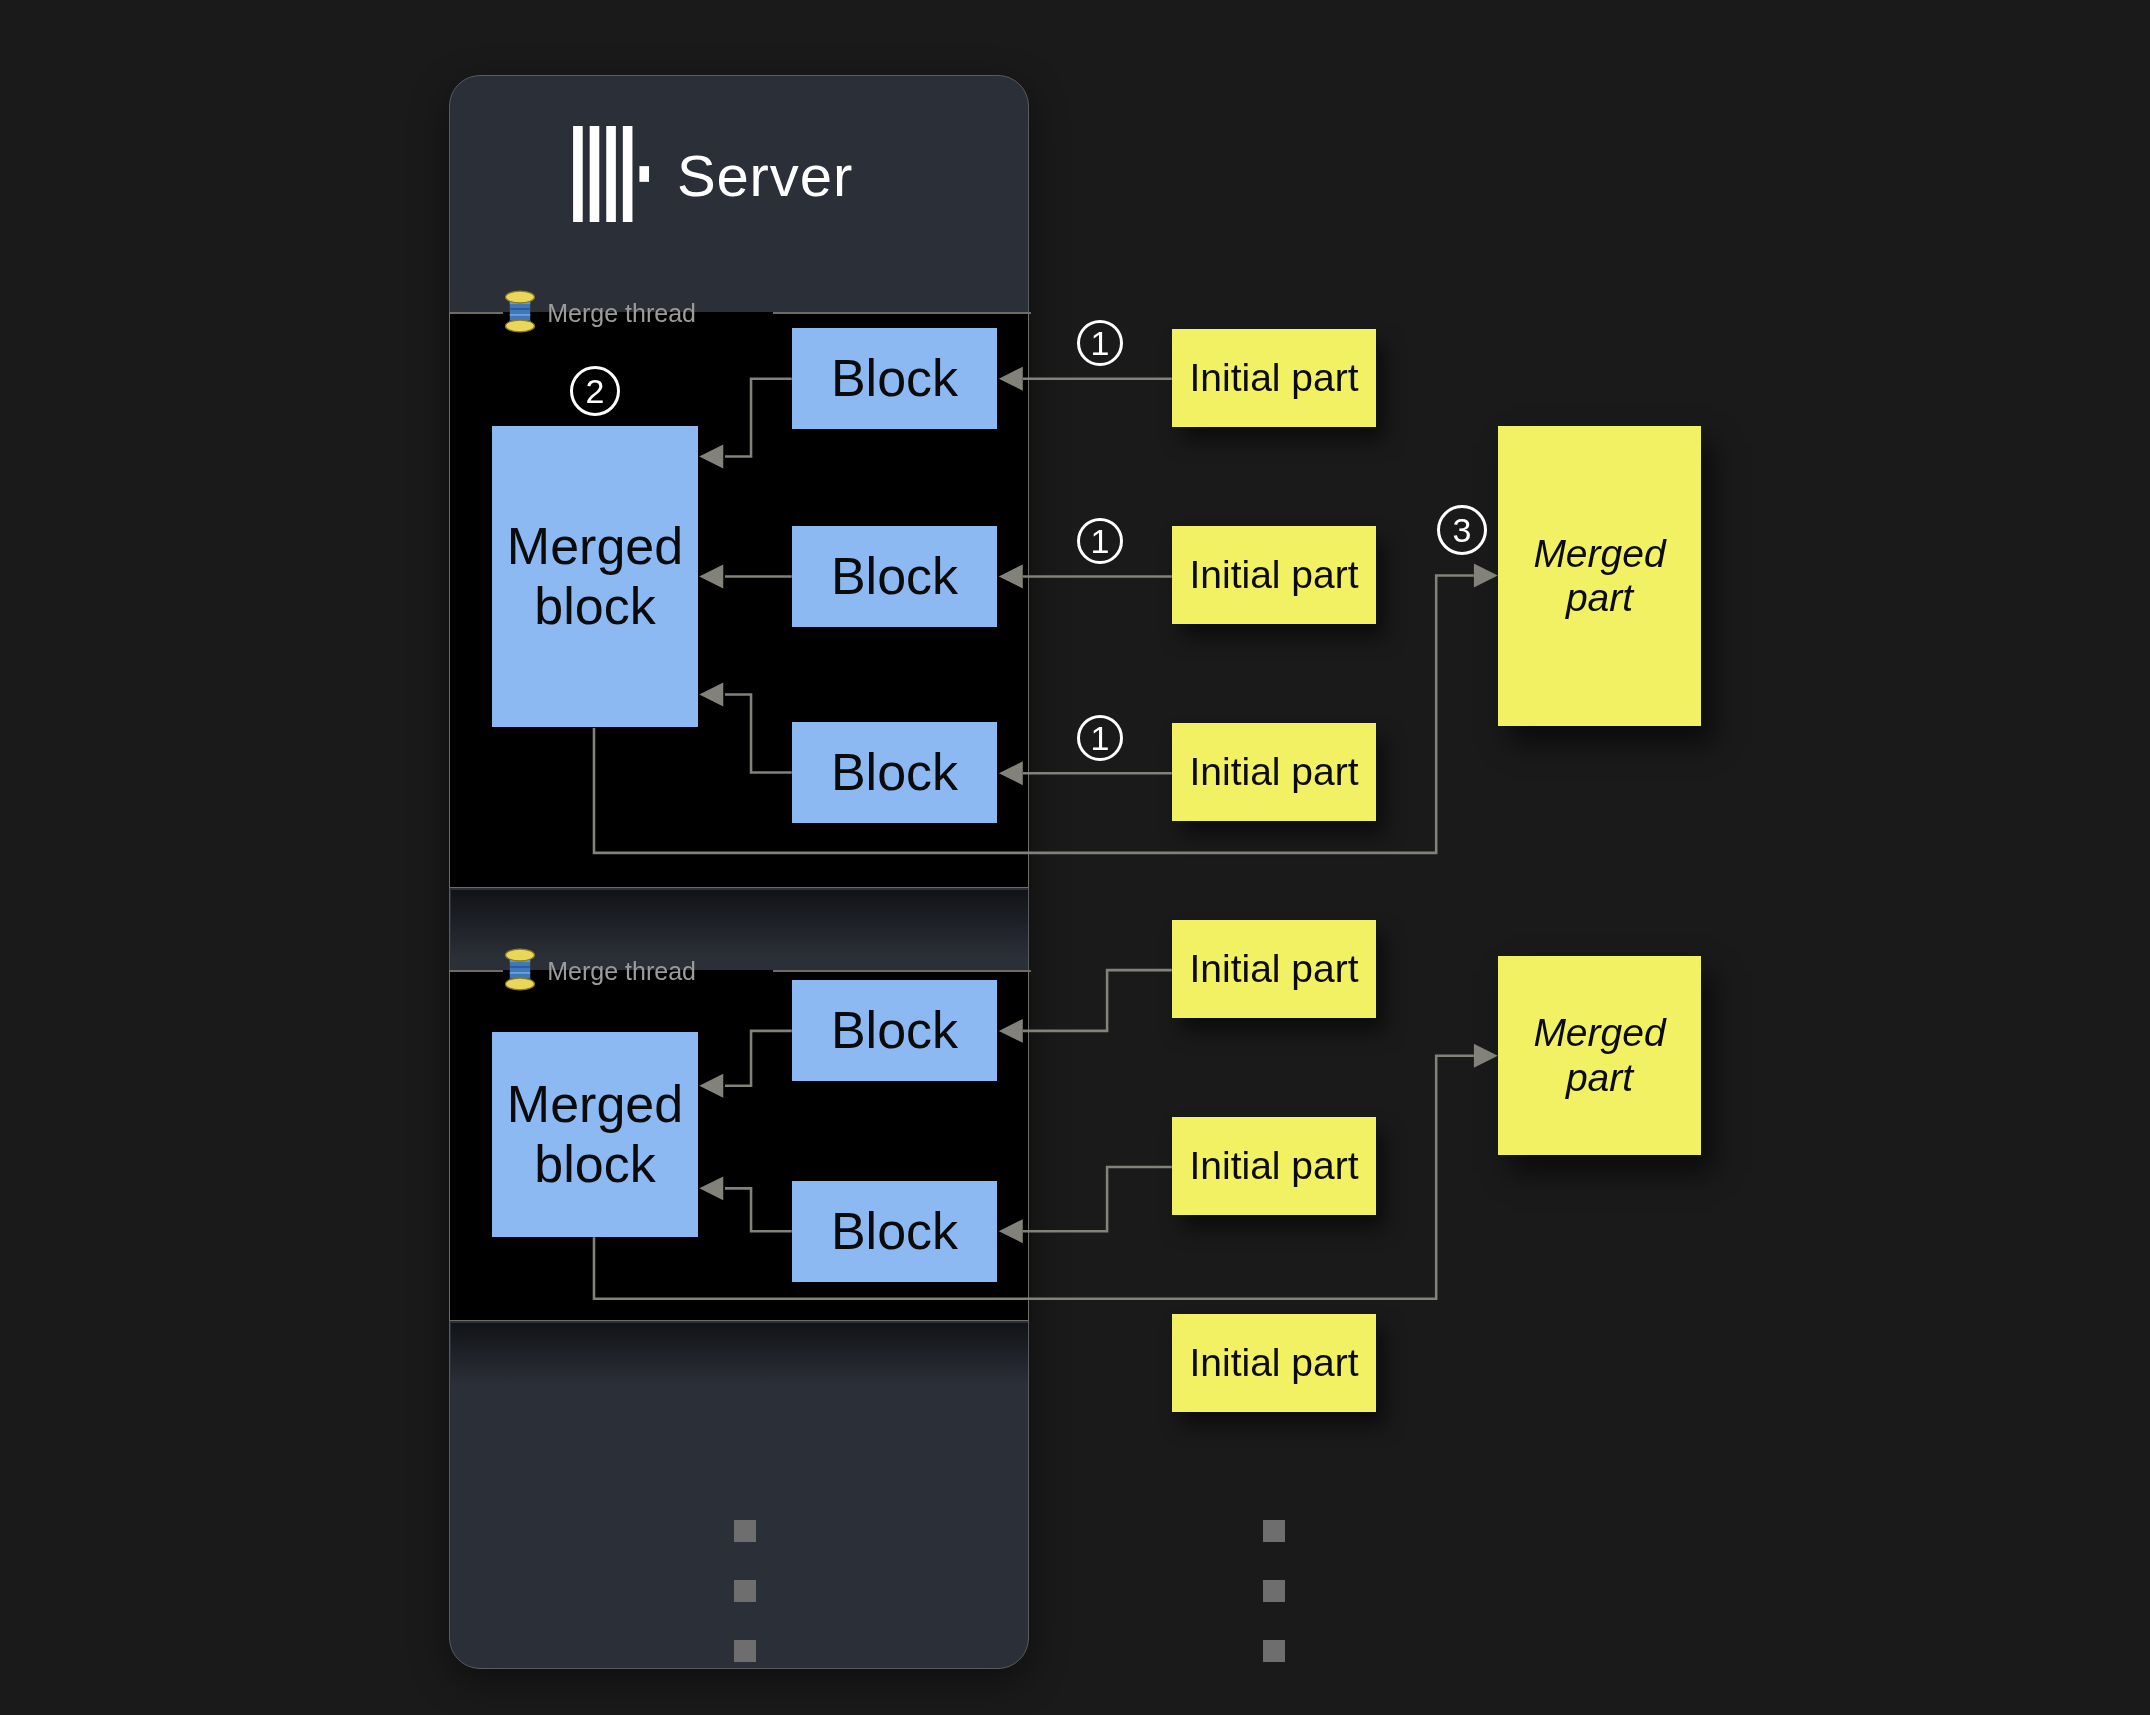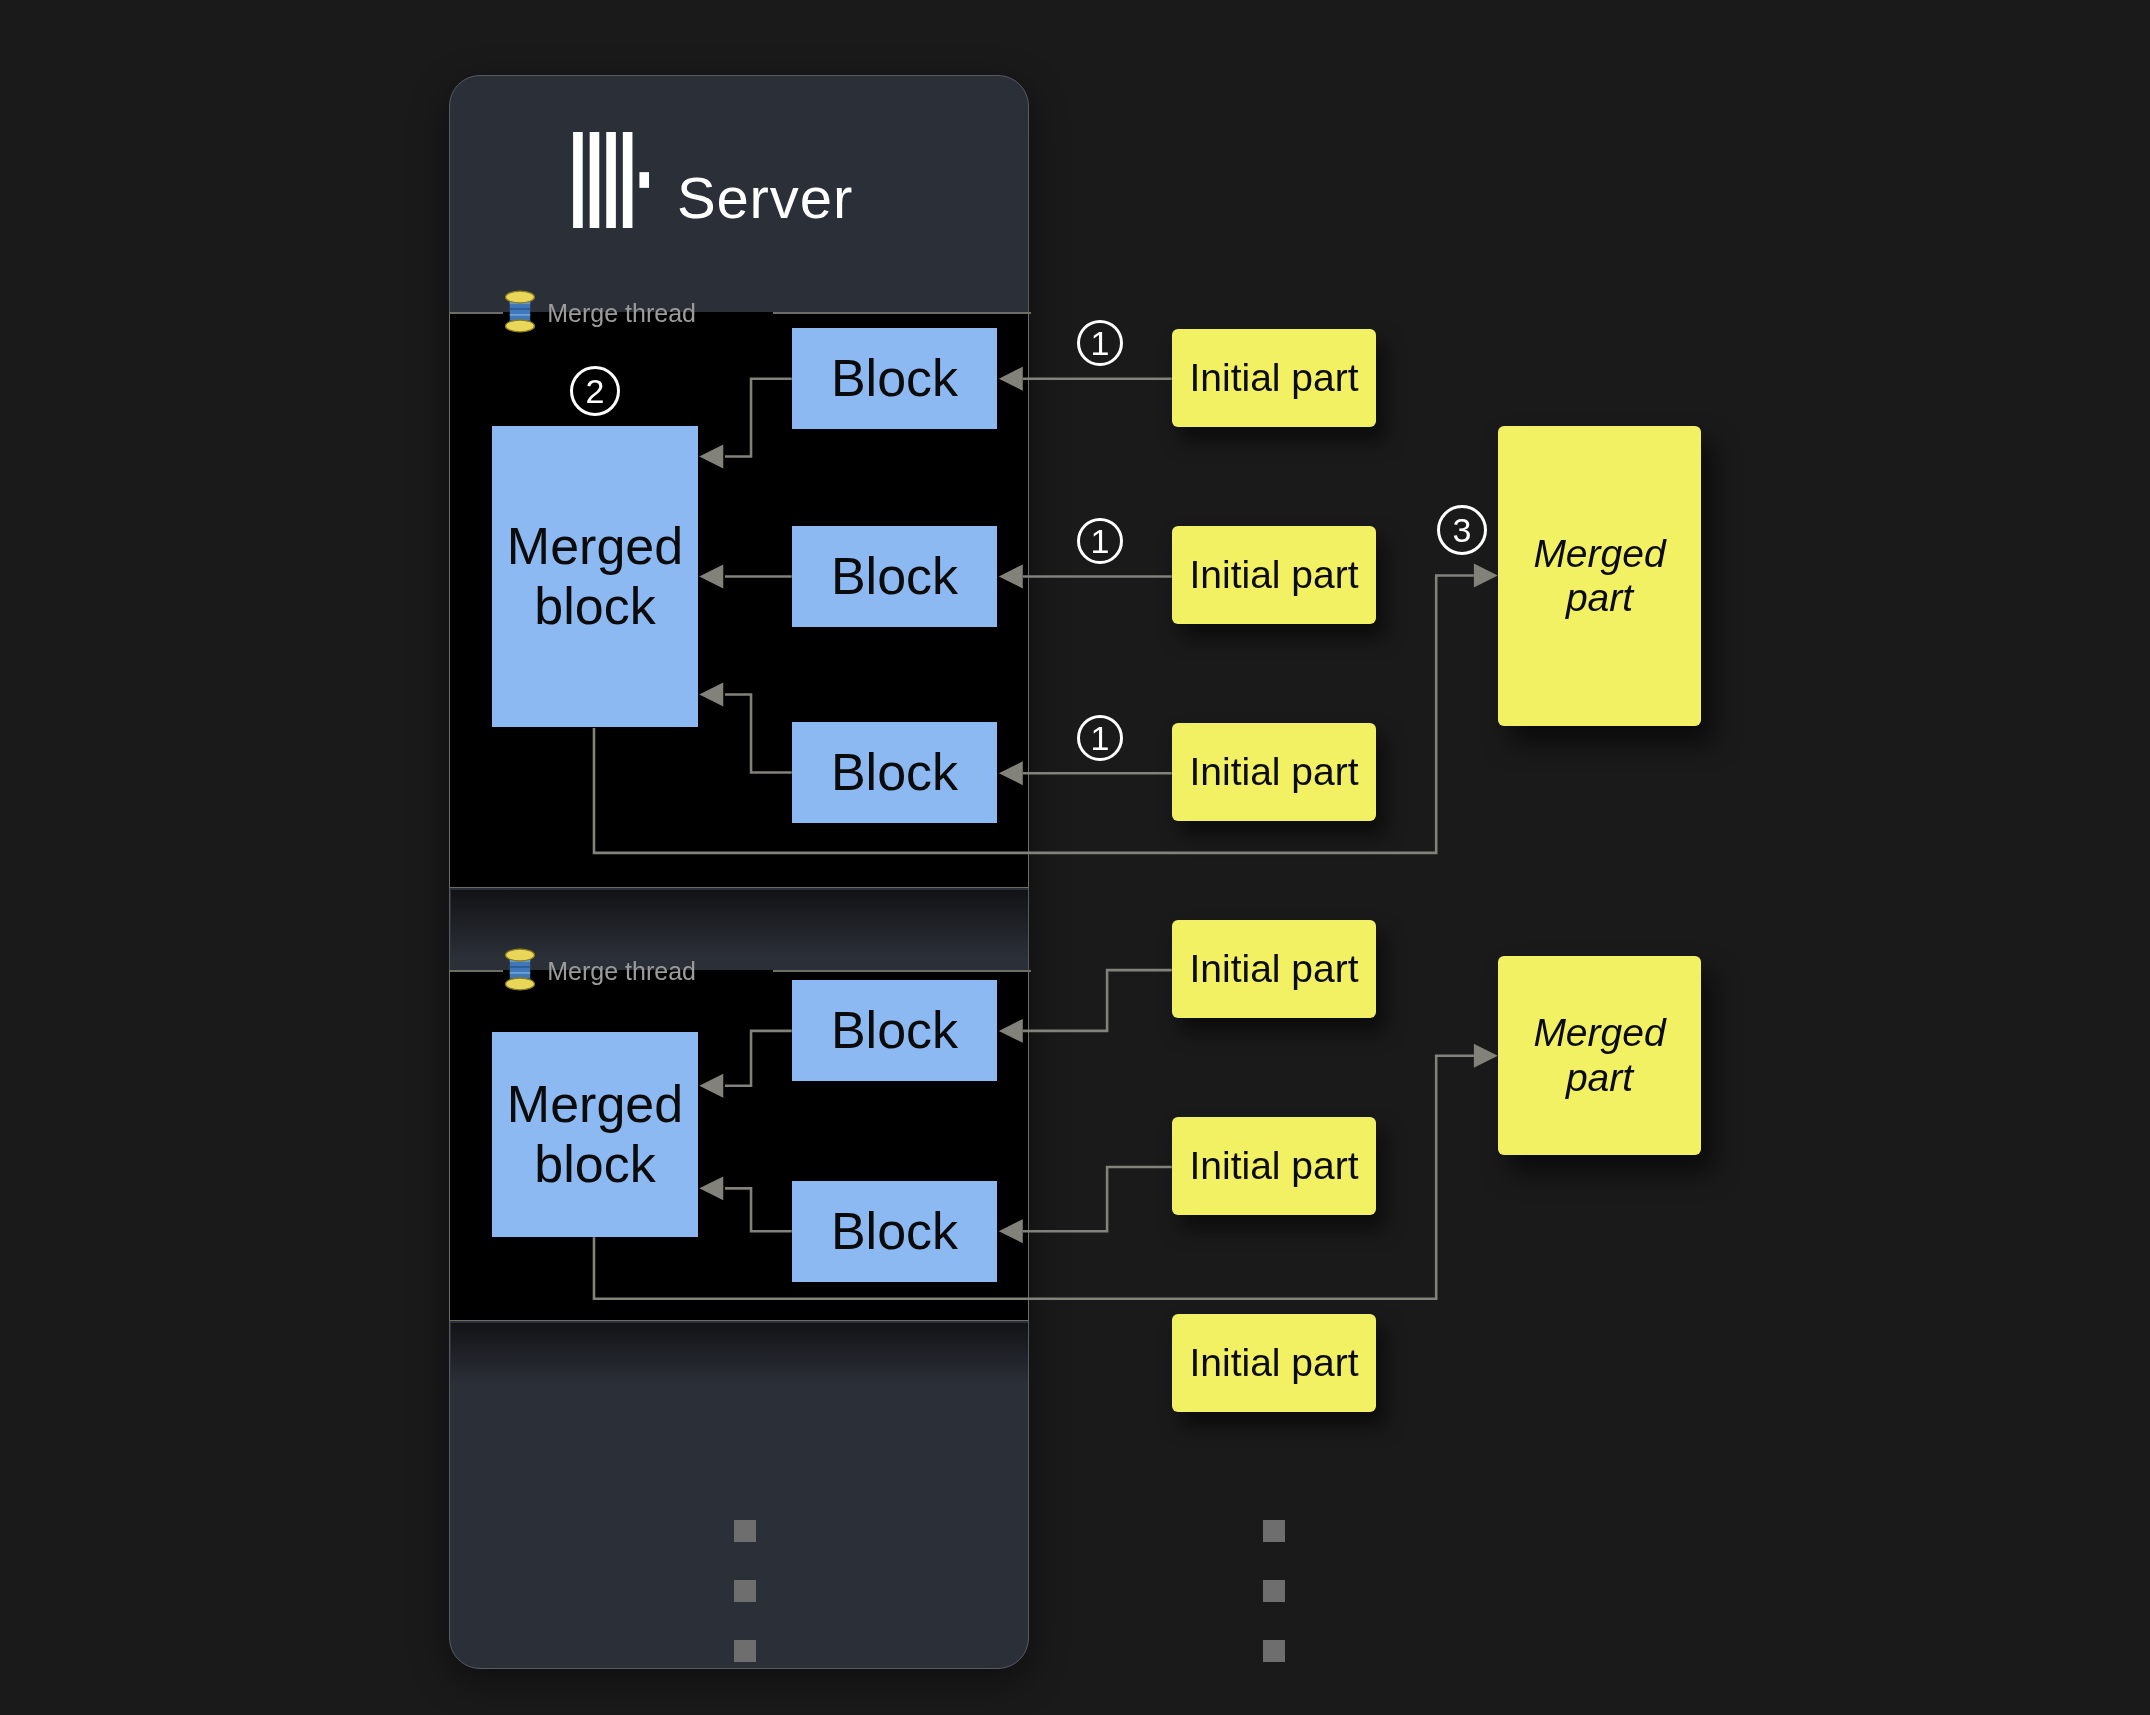--- a/index.html
+++ b/index.html
@@ -13,21 +13,21 @@
   
   .server-panel{
     left:449px;top:75px;width:580px;height:1594px;
     background:#2b2f37;border:1.7px solid #565a61;border-radius:31px;
     box-sizing:border-box;
     box-shadow:0 12px 38px rgba(0,0,0,.45);
     z-index:1;
   }
   .server-header{
     left:449px;top:120px;width:527px;height:111px;
-    display:flex;align-items:flex-end;justify-content:center;gap:26px;
+    display:flex;align-items:center;justify-content:center;gap:26px;
     z-index:4;
   }
   .server-title{
     color:#ffffff;font-size:58px;font-weight:400;letter-spacing:0.9px;
   }
 
   
   .thread-panel{
     background:#000;border:1.7px solid #6d6d65;border-top:none;
     box-sizing:border-box;z-index:3;
@@ -57,21 +57,20 @@
 
   
   .box{
     display:flex;align-items:center;justify-content:center;text-align:center;
     box-sizing:border-box;z-index:4;
   }
   .blue{background:#8db9f3;color:#0b0b0b;font-size:52px;line-height:1.14;}
   .yellow{
     background:#f2f163;color:#0b0b0b;font-size:39px;line-height:1.14;
     box-shadow:8.6px 13.7px 19px rgba(0,0,0,.55);
-    border-radius:6px;
   }
   .mp{box-shadow:12px 17px 26px rgba(0,0,0,.6);font-style:italic;}
 
   .merged-block-1{left:492px;top:426px;width:206px;height:301px;}
   .merged-block-2{left:492px;top:1032px;width:206px;height:205px;}
   .blk-1a{left:792px;top:328px;width:205px;height:101px;}
   .blk-1b{left:792px;top:526px;width:205px;height:101px;}
   .blk-1c{left:792px;top:722px;width:205px;height:101px;}
   .blk-2a{left:792px;top:980px;width:205px;height:101px;}
   .blk-2b{left:792px;top:1181px;width:205px;height:101px;}

